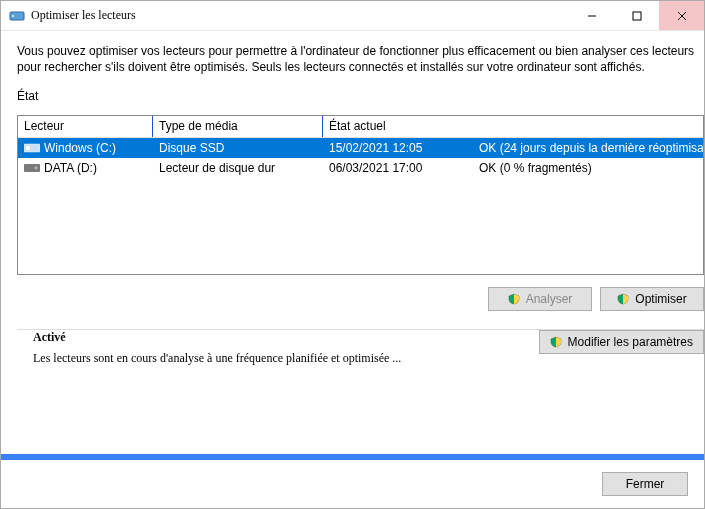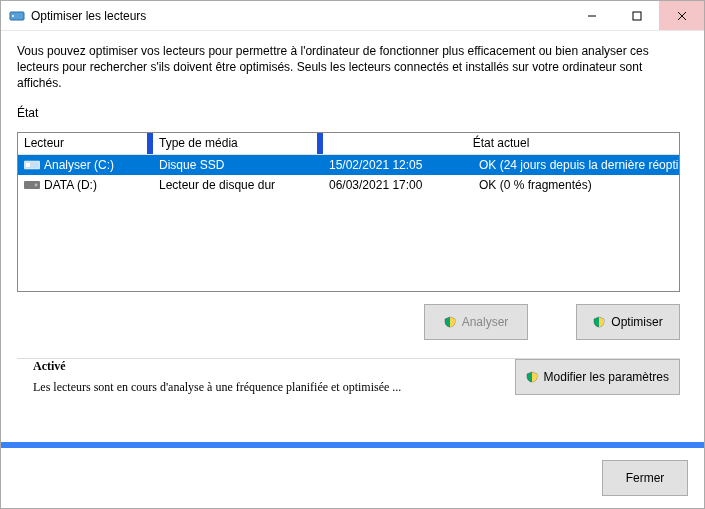--- a/index.html
+++ b/index.html
@@ -13,53 +13,54 @@
     border: 1px solid #aaa;
     display: flex;
     flex-direction: column;
   }
   .titlebar {
     height: 30px;
     display: flex;
     align-items: center;
     padding-left: 8px;
     border-bottom: 1px solid #e8e8e8;
+    font-family: Liberation Serif, serif;
   }
   .titlebar .app-icon { width: 16px; height: 16px; margin-right: 6px; position: relative; }
   .titlebar .title { flex: 1; font-size: 12px; }
   .titlebar .win-controls { display: flex; height: 100%; }
   .titlebar .win-btn {
     width: 45px;
     display: flex;
     align-items: center;
     justify-content: center;
     font-size: 10px;
     color: #333;
   }
   .titlebar .win-btn.close { background: #f4c6c7; }
-  .content { padding: 12px 24px 0 16px; flex: 1; display: flex; flex-direction: column; }
+  .content { padding: 12px 0 0 16px; flex: 1; display: flex; flex-direction: column; }
   .intro { font-size: 12px; line-height: 1.35; margin-bottom: 14px; }
   .section-label { font-size: 12px; margin-bottom: 12px; }
   .table-wrap {
     border: 1px solid #888;
     height: 160px;
     overflow: hidden;
     background: #fff;
   }
   .thead {
     display: flex;
     height: 22px;
     background: #fff;
     border-bottom: 1px solid #e0e0e0;
     font-size: 12px;
     color: #000;
   }
   .thead .cell {
     padding: 3px 6px;
-    border-right: 6px solid #1d4ed8;
+    border-right: 1px solid #1d4ed8;
     white-space: nowrap;
     overflow: hidden;
     text-overflow: ellipsis;
   }
   .thead .cell:last-child { border-right: none; }
   .trow {
     display: flex;
     height: 20px;
     font-size: 12px;
     align-items: center;
@@ -70,42 +71,41 @@
     white-space: nowrap;
     overflow: hidden;
     text-overflow: ellipsis;
     display: flex;
     align-items: center;
     gap: 4px;
   }
   .c-lecteur { width: 135px; }
   .c-type    { width: 170px; }
   .c-date    { width: 150px; }
-  .c-etat    { flex: 1; text-align: center; }
+  .c-etat    { flex: 1; }
   .drive-icon { width: 16px; height: 12px; display: inline-block; }
   .btn-row {
     display: flex;
     justify-content: flex-end;
     gap: 8px;
     margin-top: 12px;
   }
   .btn {
     min-width: 104px;
-    height: 36px;
+    height: 24px;
     border: 1px solid #adadad;
     background: #e1e1e1;
     font-family: inherit;
     font-size: 12px;
     display: inline-flex;
     align-items: center;
     justify-content: center;
     gap: 6px;
     padding: 0 10px;
     cursor: default;
-    margin-left: 40px;
   }
   .btn.disabled { color: #888; }
   .divider { border-top: 1px solid #ddd; margin-top: 18px; }
   .sched-heading { font-size: 12px; margin: 14px 0 10px 0; }
   .sched-body { padding: 0 0 0 16px; }
   .sched-row { display: flex; align-items: flex-start; }
   .sched-left { flex: 1; font-family: Liberation Serif, serif; }
   .sched-left .bold { font-weight: 600; margin-bottom: 6px; }
   .sched-left .line { margin-bottom: 4px; }
   .footer {
@@ -163,21 +163,21 @@
     </div>
 
     <div class="trow selected">
       <div class="cell c-lecteur">
         <span class="drive-icon">
           <svg viewBox="0 0 16 12">
               <rect x="0" y="2" width="16" height="8" rx="1" fill="#c7e0f4" stroke="#fff" stroke-width="0.5"></rect>
               <rect x="2" y="4" width="4" height="4" fill="#fff"></rect>
             </svg>
         </span>
-        <span>Analyser (C:)</span>
+        <span>Windows (C:)</span>
       </div>
       <div class="cell c-type">Disque SSD</div>
       <div class="cell c-date">15/02/2021 12:05</div>
       <div class="cell c-etat">OK (24 jours depuis la dernière réoptimisa...</div>
     </div>
 
     <div class="trow">
       <div class="cell c-lecteur">
         <span class="drive-icon">
           <svg viewBox="0 0 16 12">

